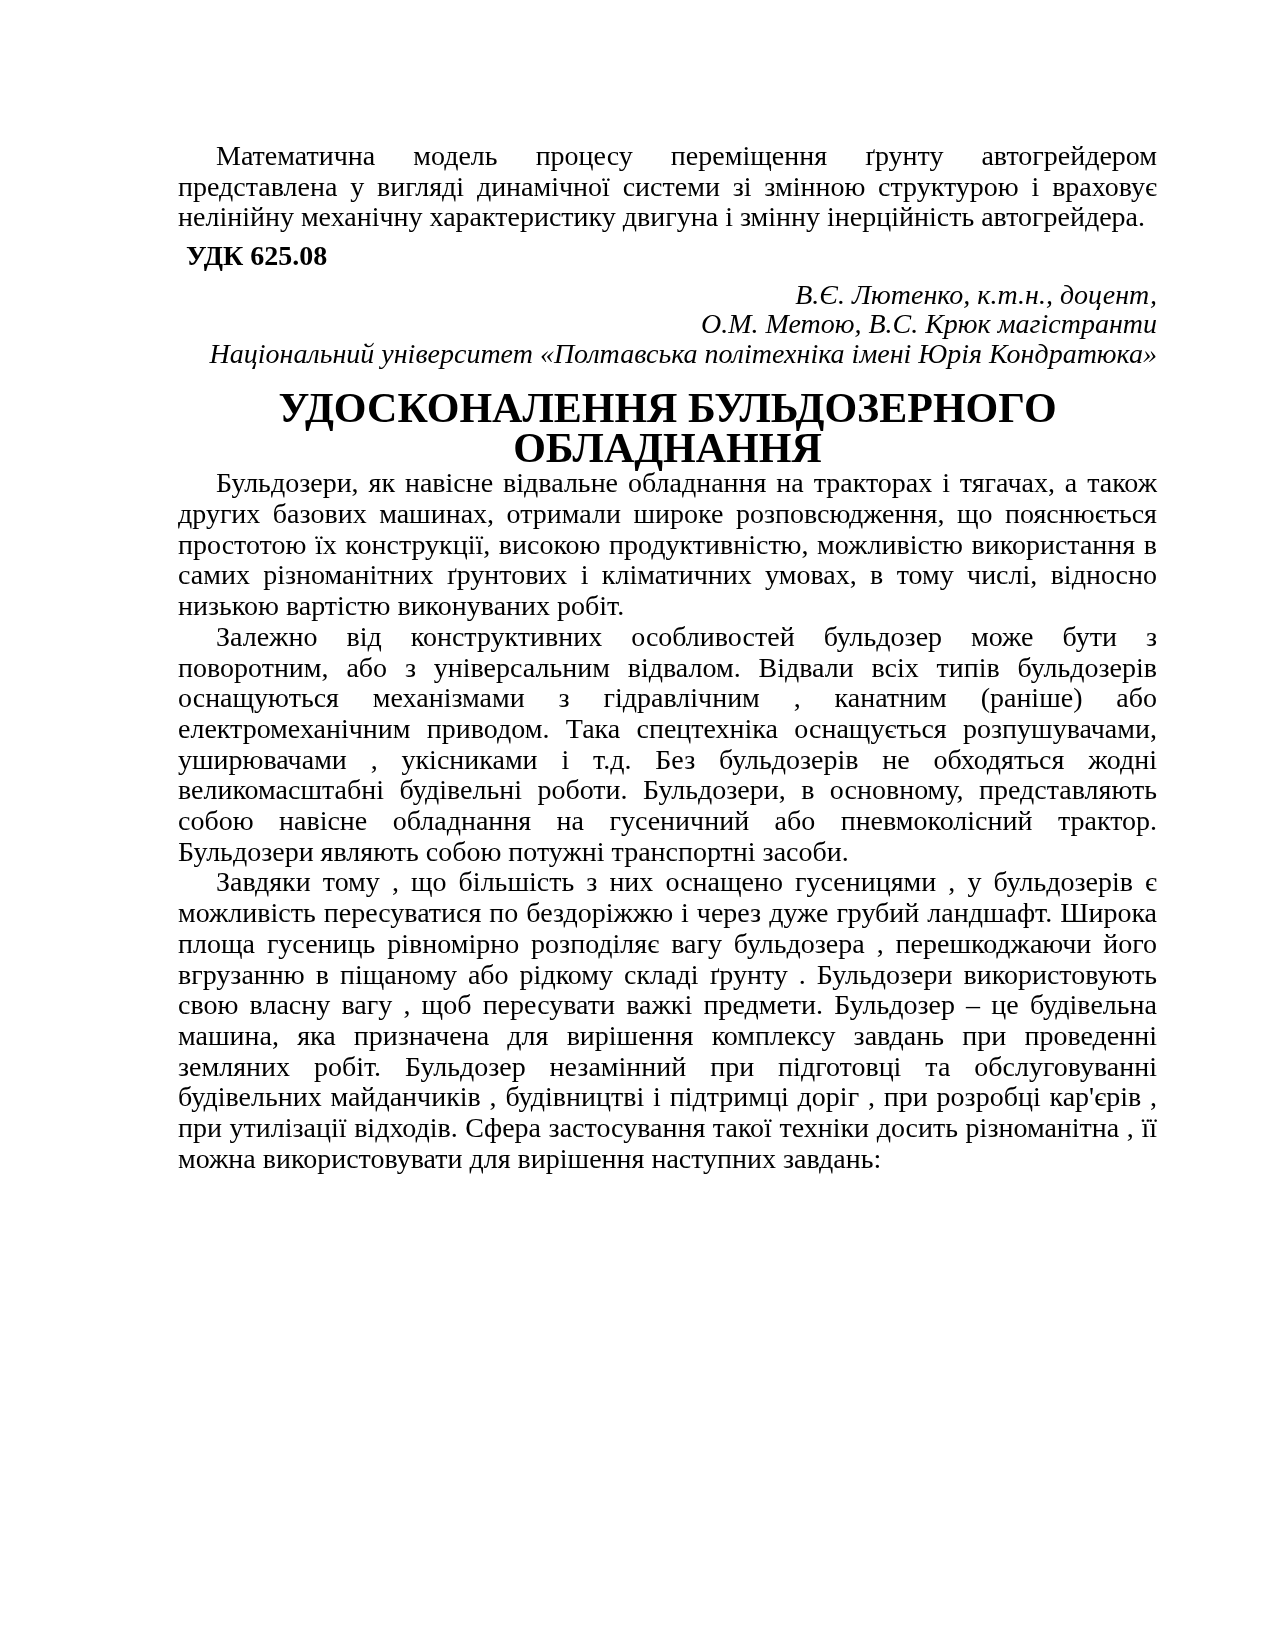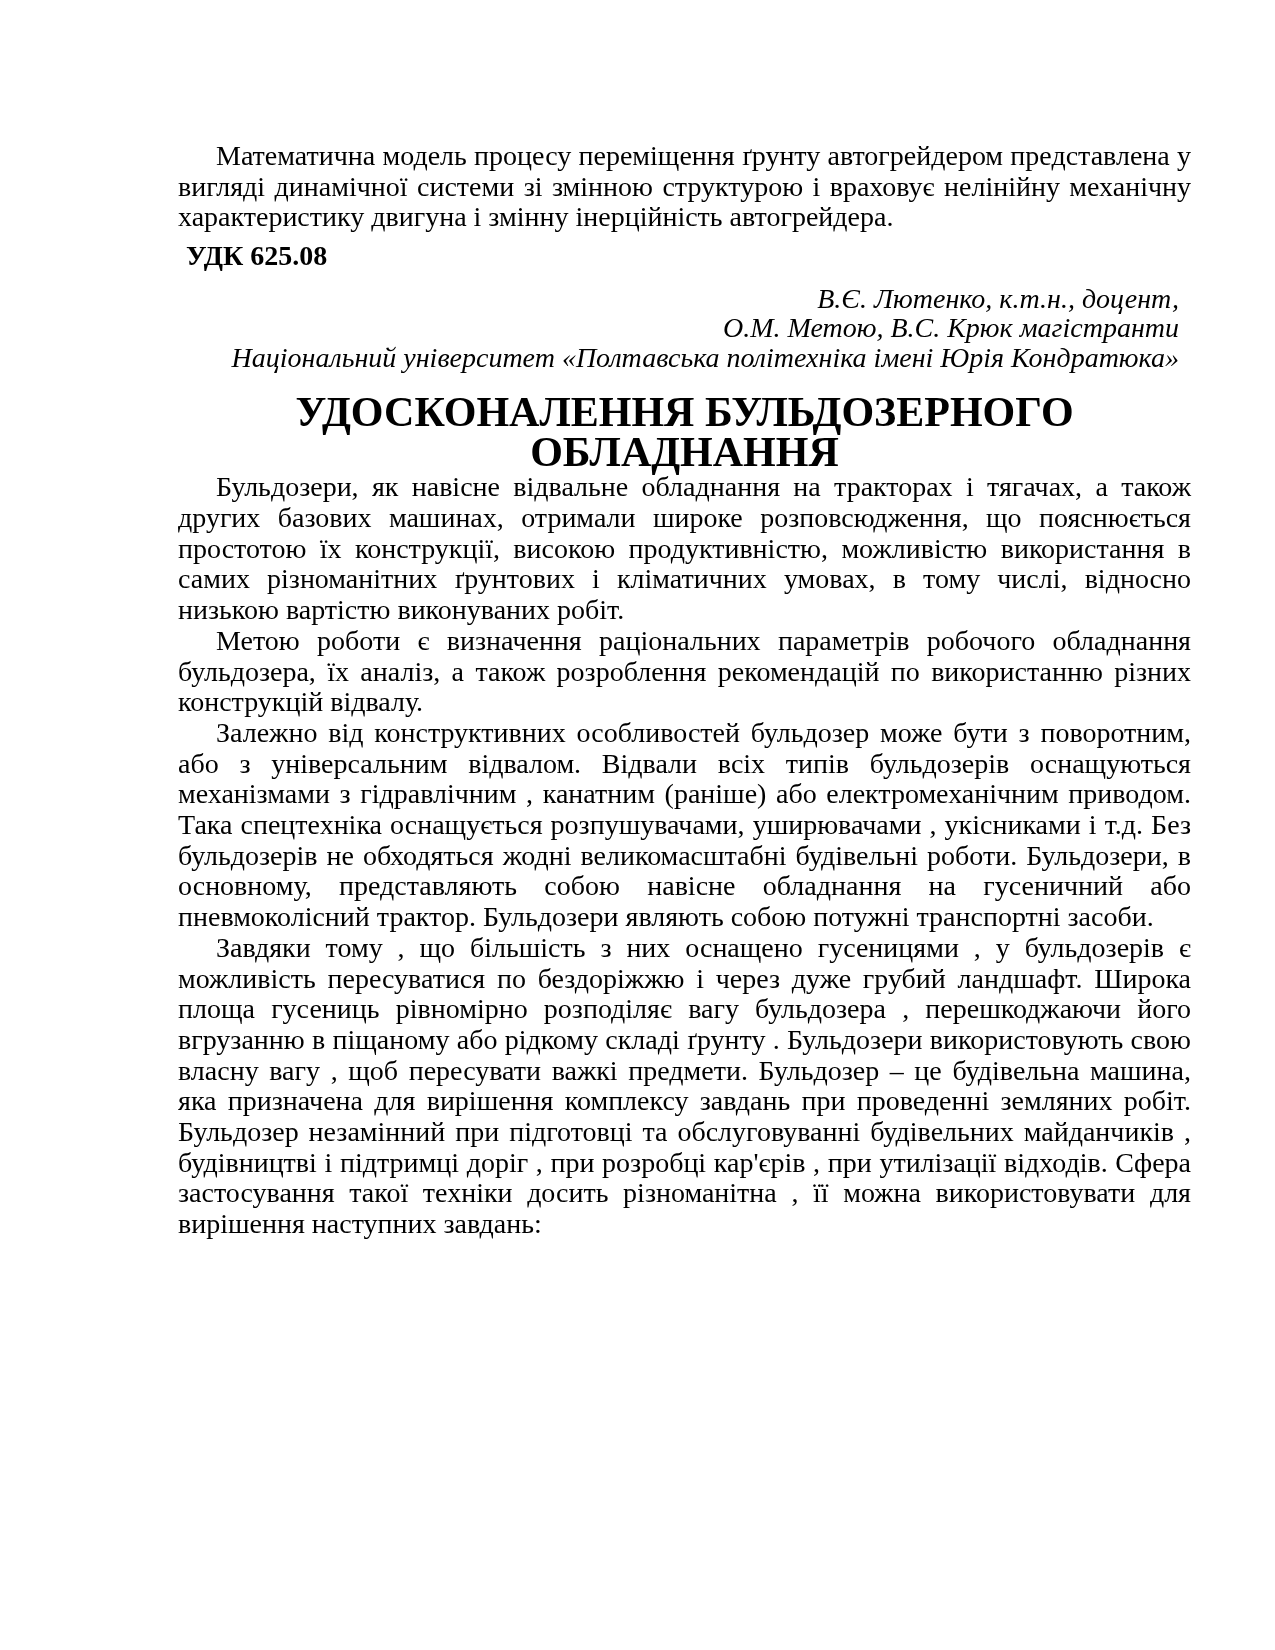--- a/index.html
+++ b/index.html
@@ -9,21 +9,21 @@
   }
   .page {
     position: relative;
     width: 1275px;
     height: 1364px;
     background: #ffffff;
     color: #000000;
     font-family: "Liberation Serif", "DejaVu Serif", serif;
     overflow: hidden;
     box-sizing: border-box;
-    padding: 141px 84px 0 178px;
+    padding: 141px 118px 0 178px;
   }
   .body-text {
     font-size: 28px;
     line-height: 30.7px;
     text-align: justify;
   }
   p.para {
     margin: 0;
     text-indent: 38px;
   }
@@ -35,21 +35,21 @@
     line-height: 30.7px;
     font-weight: bold;
     text-align: left;
     margin: 8px;
   }
   .authors {
     font-size: 28px;
     line-height: 29.5px;
     font-style: italic;
     text-align: right;
-    margin: 12px;
+    margin: 0;
   }
   .authors .author-line {
     margin: 0;
   }
   .article-title {
     font-size: 42px;
     line-height: 40px;
     font-weight: bold;
     text-align: center;
     margin: 20px 0 0 0;
@@ -80,20 +80,19 @@
     <div class="author-line">В.Є. Лютенко, к.т.н., доцент,</div>
     <div class="author-line">О.М. Метою, В.С. Крюк магістранти</div>
     <div class="author-line">Національний університет «Полтавська політехніка імені Юрія Кондратюка»</div>
   </div>
 
   <h1 class="article-title">УДОСКОНАЛЕННЯ БУЛЬДОЗЕРНОГО ОБЛАДНАННЯ</h1>
 
 
   <p class="para body-text">Бульдозери, як навісне відвальне обладнання на тракторах і тягачах, а також  других базових машинах, отримали широке розповсюдження, що пояснюється простотою їх конструкції, високою продуктивністю, можливістю використання в самих різноманітних ґрунтових і кліматичних умовах, в тому числі, відносно низькою вартістю виконуваних робіт.</p>
 
-  <p class="para body-text">Метою роботи є визначення раціональних параметрів робочого обладнання бульдозера, їх аналіз, а також розроблення рекомендацій  по використанню різних конструкцій відвалу.</p>
 
   <p class="para body-text">Залежно від конструктивних особливостей бульдозер може бути з поворотним,  або з універсальним відвалом. Відвали всіх типів бульдозерів оснащуються механізмами з гідравлічним , канатним (раніше) або електромеханічним приводом. Така спецтехніка оснащується розпушувачами, уширювачами , укісниками і т.д. Без бульдозерів не обходяться жодні великомасштабні будівельні роботи. Бульдозери, в основному,  представляють собою навісне обладнання на  гусеничний або пневмоколісний трактор. Бульдозери являють собою потужні транспортні засоби.</p>
 
   <p class="para body-text">Завдяки тому , що більшість з них оснащено гусеницями , у бульдозерів є можливість пересуватися по бездоріжжю і через дуже грубий ландшафт. Широка площа гусениць рівномірно розподіляє вагу бульдозера , перешкоджаючи його вгрузанню в піщаному або рідкому складі ґрунту . Бульдозери використовують свою власну вагу , щоб пересувати  важкі предмети. Бульдозер – це будівельна машина, яка призначена для вирішення комплексу завдань при проведенні земляних робіт. Бульдозер незамінний при підготовці та обслуговуванні будівельних майданчиків , будівництві і підтримці доріг , при розробці кар'єрів , при утилізації відходів. Сфера застосування такої техніки досить різноманітна , її можна використовувати для вирішення наступних завдань:</p>
 
 
 </div>
 
 </body></html>

